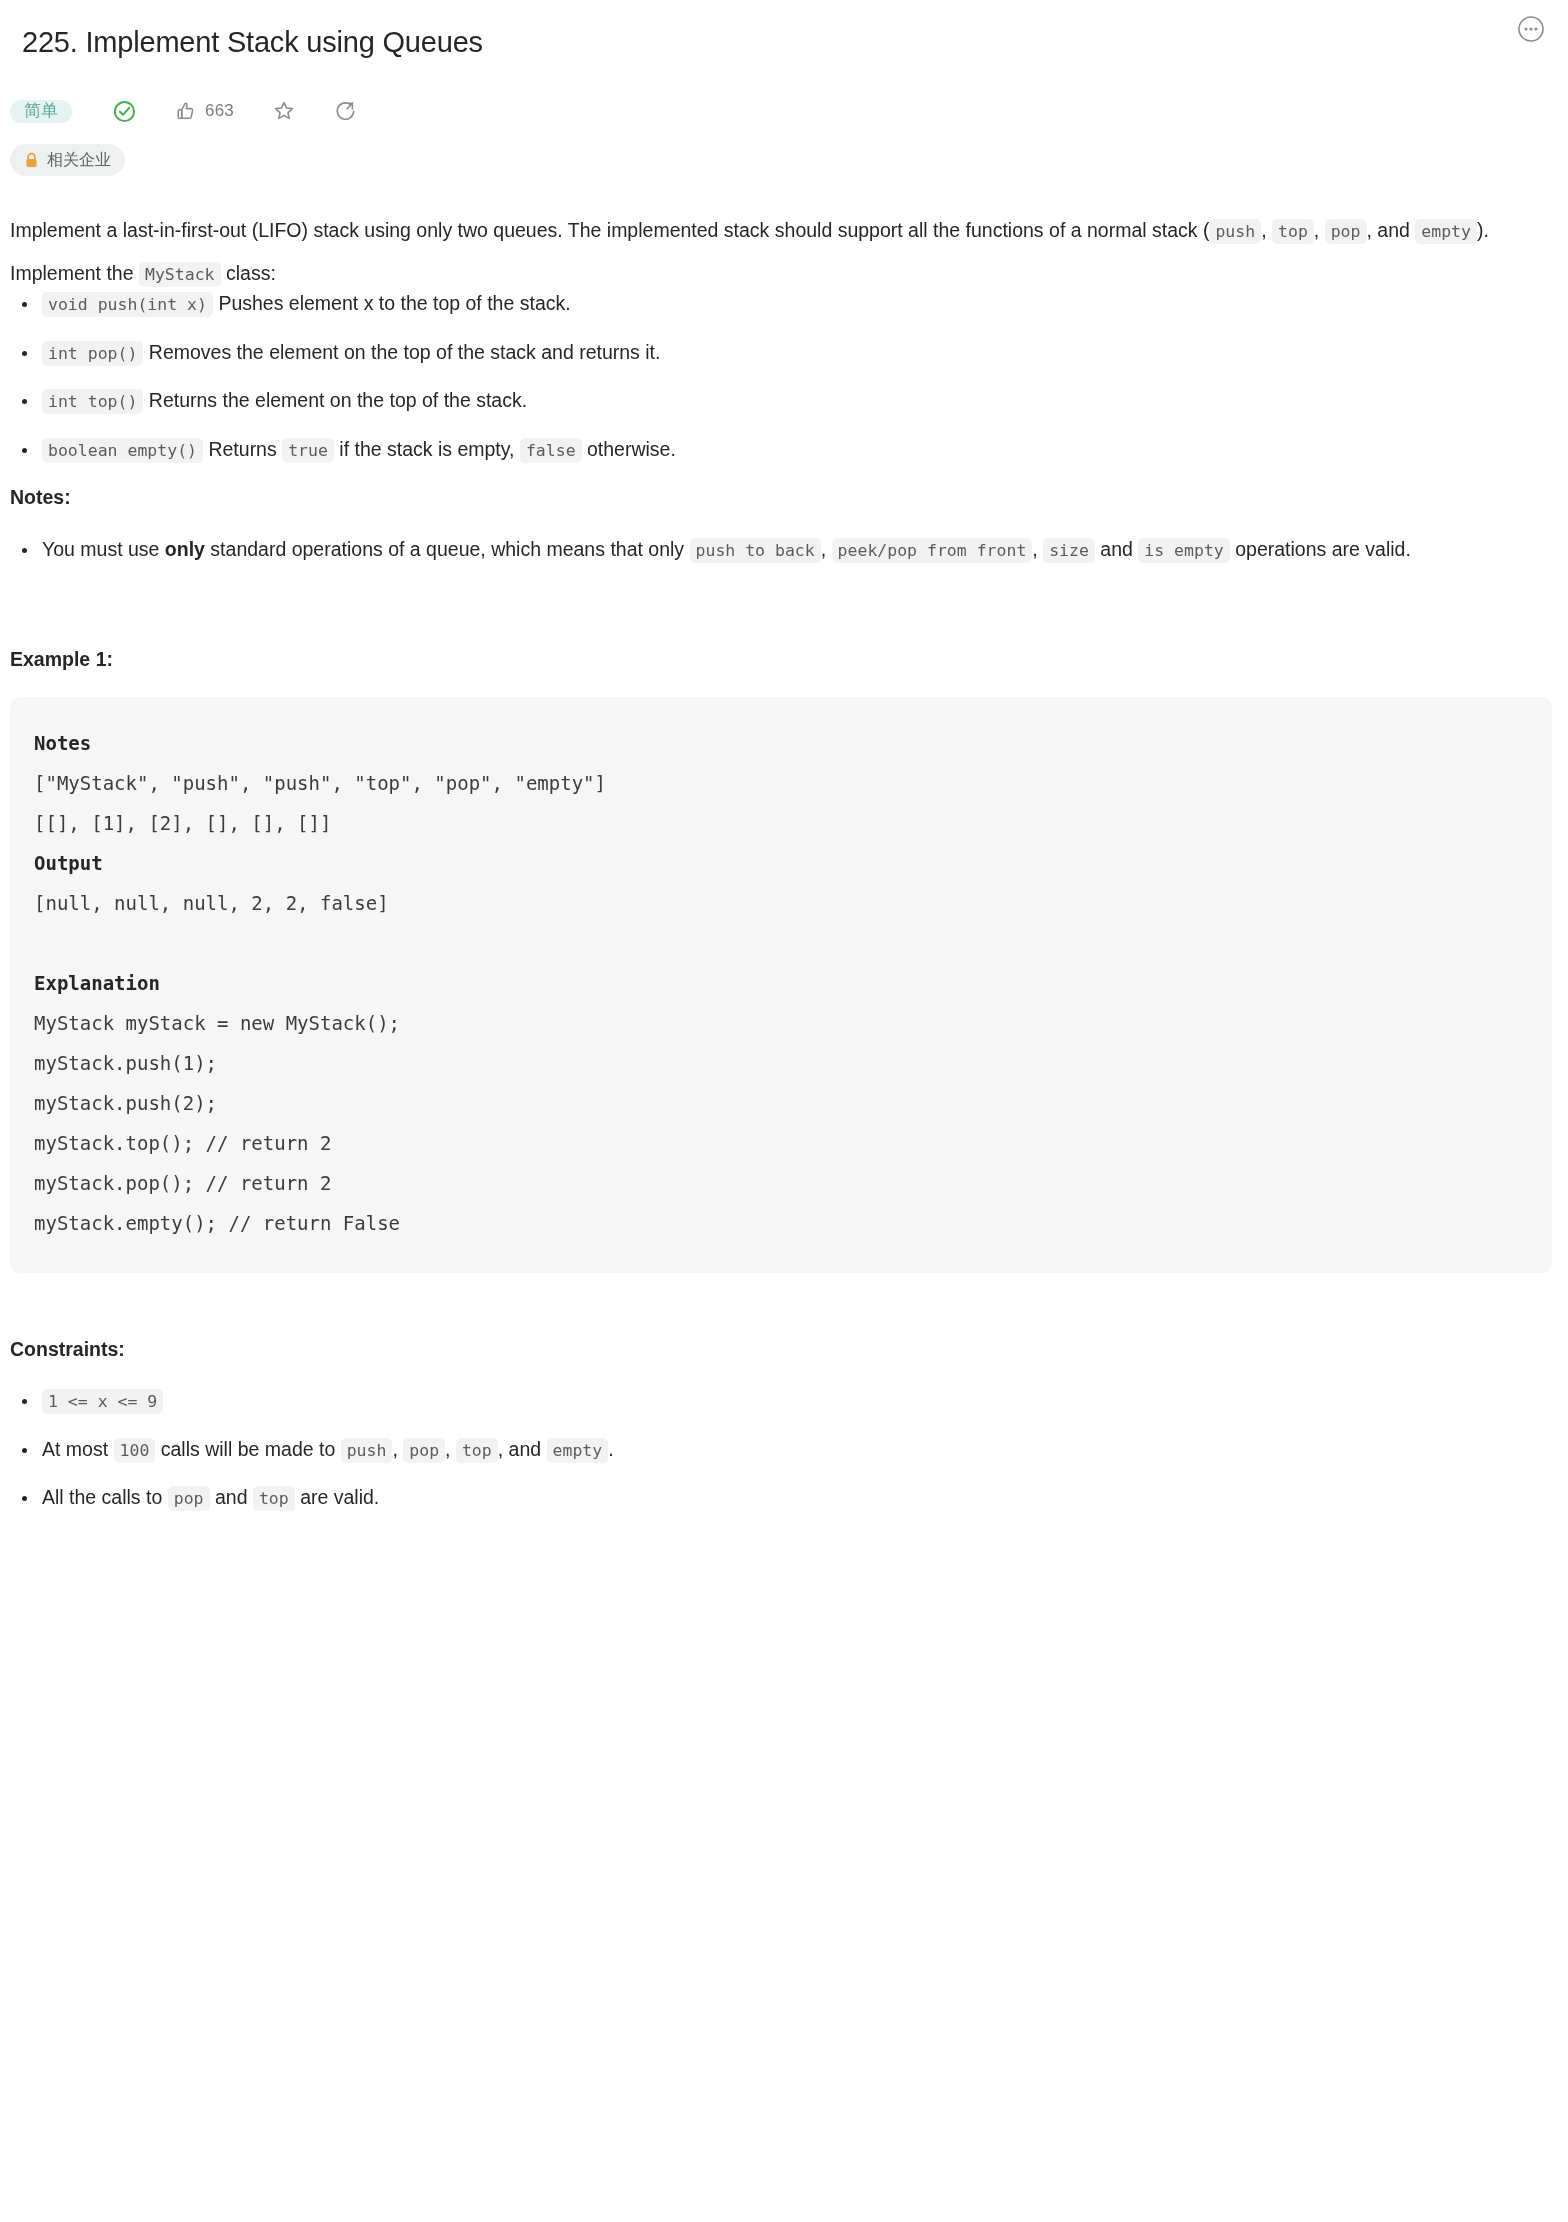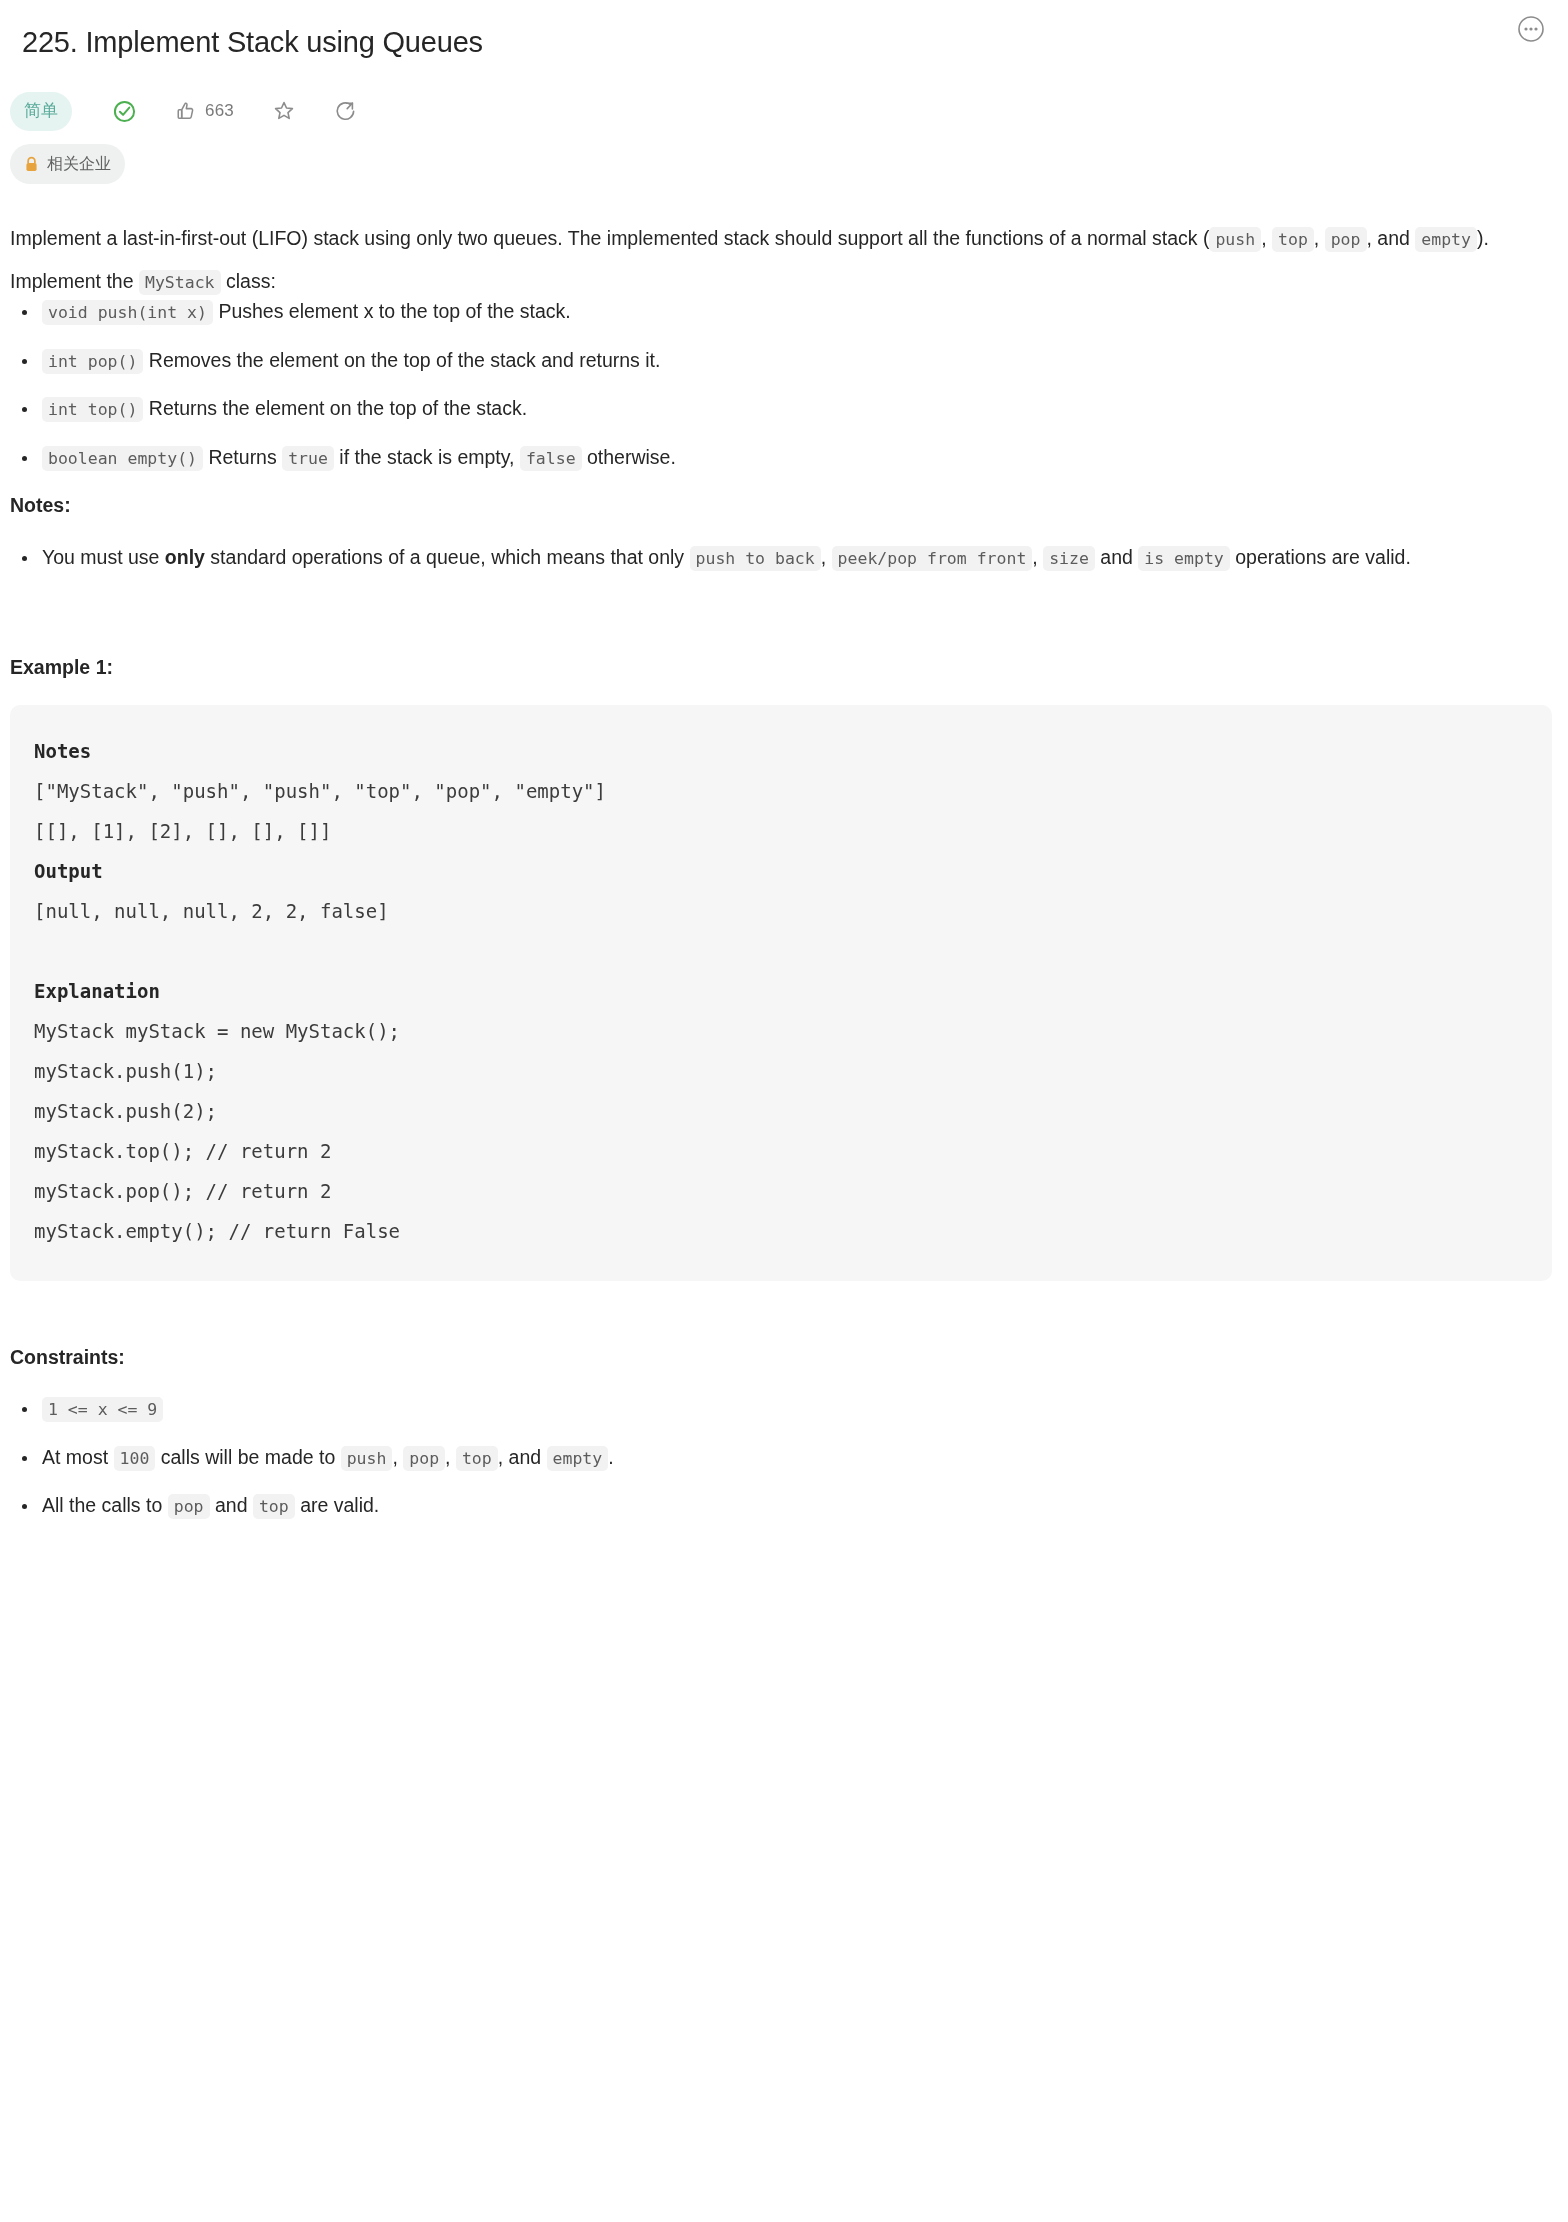--- a/index.html
+++ b/index.html
@@ -57,21 +57,21 @@
     display:flex;
     align-items:center;
     gap:0px;
     margin-top:20px;
     height:34px;
   }
   .difficulty{
     display:inline-flex;
     align-items:center;
     justify-content:center;
-    height:39px;
+    height:23px;
     padding:0 14px;
     border-radius:999px;
     background:var(--easy-bg);
     color:#5aaa9a;
     font-size:17px;
     line-height:34px;
   }
   .icon-btn{
     display:inline-flex;
     align-items:center;
@@ -83,21 +83,21 @@
   }
   .icon-btn.first{margin-left:32px;}
   .icon-btn + .icon-btn{margin-left:22px;}
   .like-count{color:#7a7a7a;font-size:17px;letter-spacing:0.2px;}
 
   .company-row{margin-top:16px;}
   .company-tag{
     display:inline-flex;
     align-items:center;
     gap:8px;
-    height:40px;
+    height:32px;
     padding:0 14px;
     border-radius:999px;
     background:var(--tag-bg);
     color:#616161;
     font-size:16px;
   }
 
   
   .content{
     margin-top:40px;

